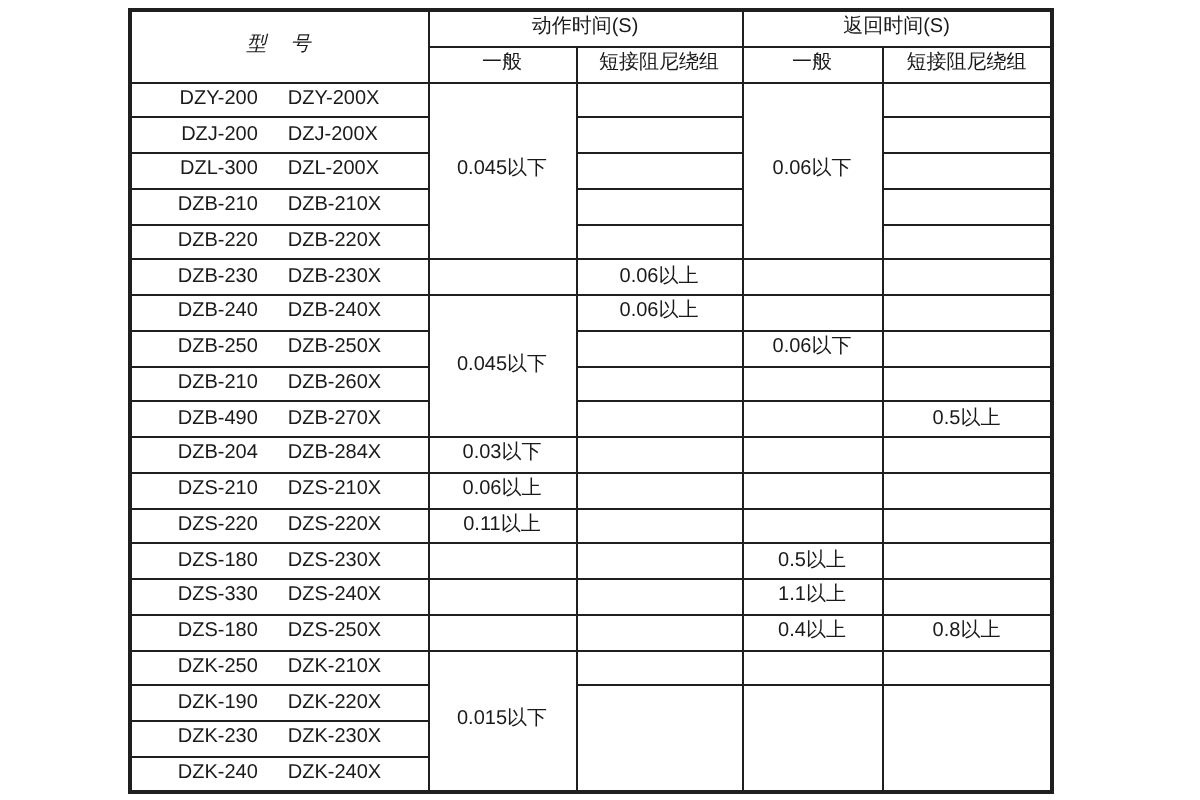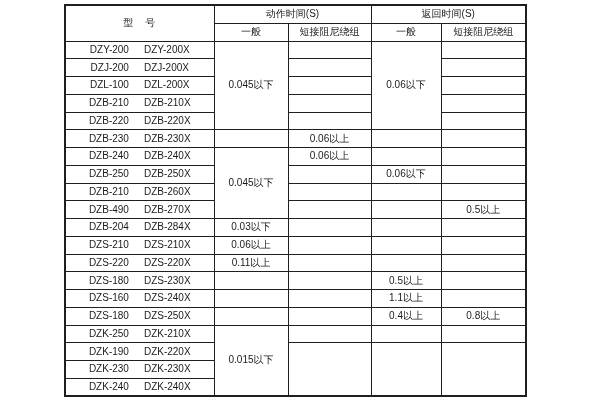--- a/index.html
+++ b/index.html
@@ -23,21 +23,21 @@
     font-size: 10px;
     font-weight: normal;
     text-align: center;
     vertical-align: middle;
     line-height: 1;
     overflow: hidden;
     white-space: nowrap;
   }
   .spec thead tr { height: 18px; }
   .spec tbody tr { height: 17.75px; margin-left: 44px; }
-  th.h-model { letter-spacing: 1px; }
+  th.h-model { letter-spacing: 1px; font-style: italic; }
   td.model .model-wrap {
     display: flex;
     justify-content: center;
     gap: 15px;
   }
 </style>
 </head>
 <body>
 
 <div class="page">
@@ -81,21 +81,21 @@
               <span>DZJ-200</span>
               <span>DZJ-200X</span>
             </div>
           </td>
           <td class="val"></td>
           <td class="val"></td>
         </tr>
         <tr>
           <td class="model">
             <div class="model-wrap">
-              <span>DZL-100</span>
+              <span>DZL-300</span>
               <span>DZL-200X</span>
             </div>
           </td>
           <td class="val"></td>
           <td class="val"></td>
         </tr>
         <tr>
           <td class="model">
             <div class="model-wrap">
               <span>DZB-210</span>
@@ -216,21 +216,21 @@
             </div>
           </td>
           <td class="val"></td>
           <td class="val"></td>
           <td class="val">0.5以上</td>
           <td class="val"></td>
         </tr>
         <tr>
           <td class="model">
             <div class="model-wrap">
-              <span>DZS-160</span>
+              <span>DZS-330</span>
               <span>DZS-240X</span>
             </div>
           </td>
           <td class="val"></td>
           <td class="val"></td>
           <td class="val">1.1以上</td>
           <td class="val"></td>
         </tr>
         <tr>
           <td class="model">

